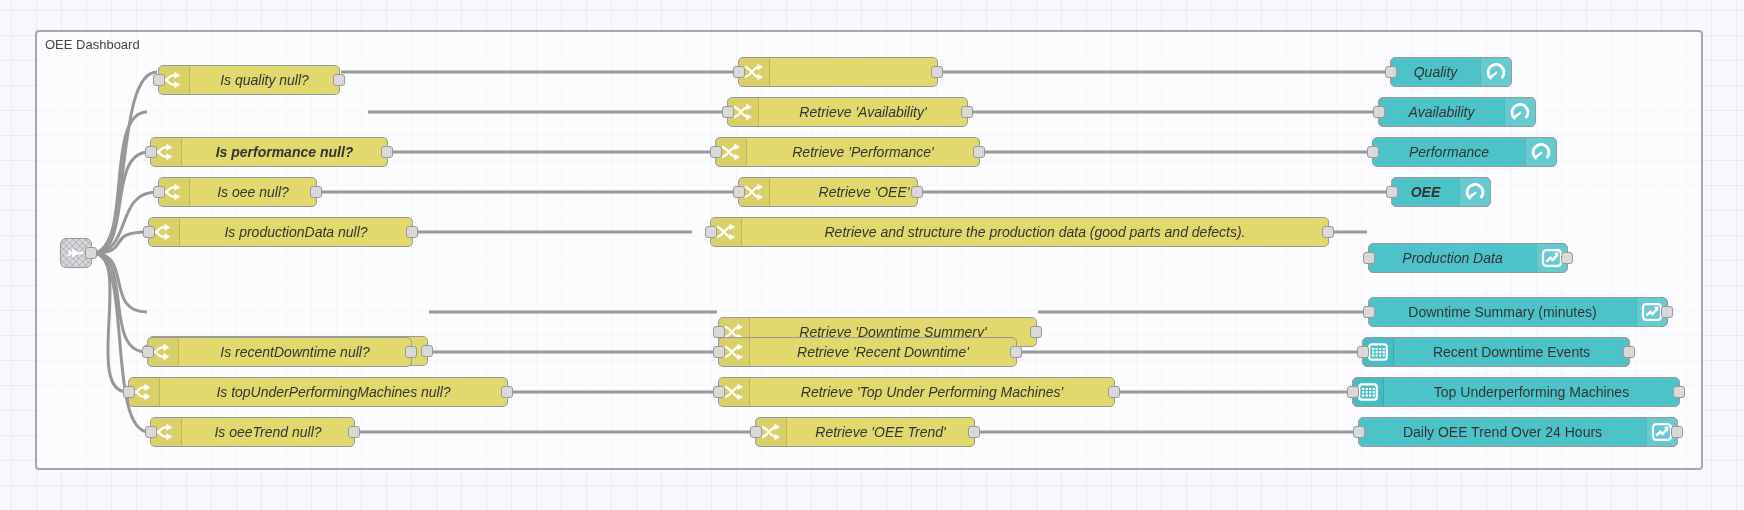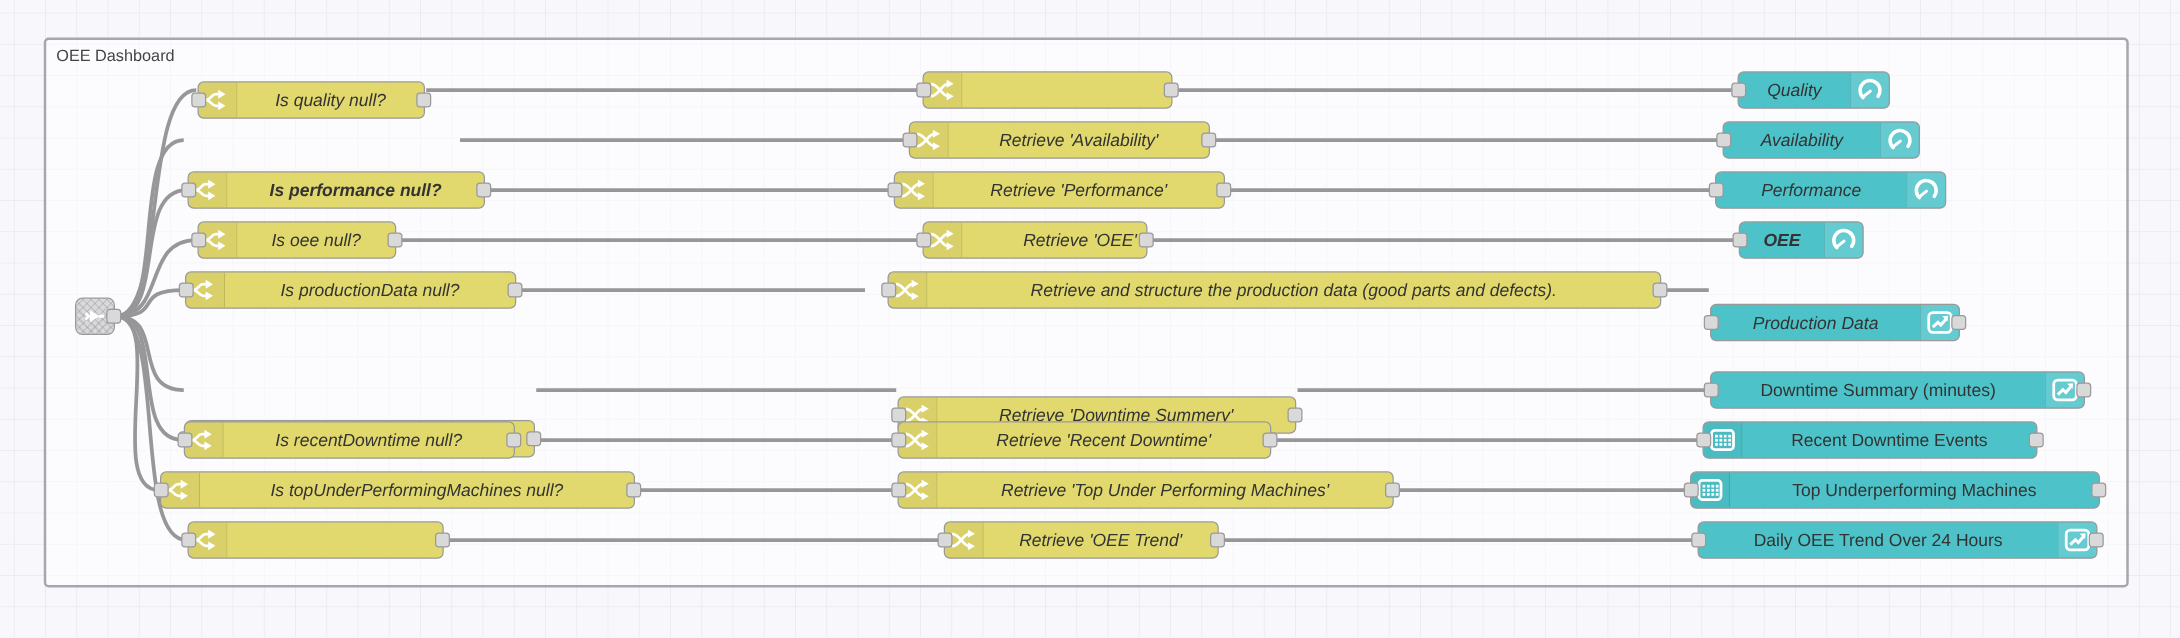--- a/index.html
+++ b/index.html
@@ -465,20 +465,21 @@
           <svg width="22" height="22" viewBox="0 0 20 20">
             <g stroke="#fff" stroke-width="2" fill="none">
               <path d="M1.5 10 C5.5 10 5 5.8 9 5.8 L11 5.8"></path>
               <path d="M1.5 10 C5.5 10 5 14.2 9 14.2 L11 14.2"></path>
             </g>
             <path d="M10.5 2.6 L15.8 5.8 L10.5 9 Z" fill="#fff"></path>
             <path d="M10.5 11 L15.8 14.2 L10.5 17.4 Z" fill="#fff"></path>
           </svg>
         </span>
       </span>
+      <span class="node-label italic">Is oeeTrend null?</span>
       <span class="port in"></span>
       <span class="port out"></span>
     </div>
     <div class="node" style="left: 755px; top: 417px; width: 220px; background: rgb(226, 217, 110); border-color: rgb(153, 153, 153);">
       <span class="icon-box side-left">
         <span style="display: flex;">
           <svg width="22" height="22" viewBox="0 0 20 20">
             <g stroke="#fff" stroke-width="2" fill="none">
               <path d="M1.5 5.5 C7 5.5 9.5 14.5 14 14.5"></path>
               <path d="M1.5 14.5 C7 14.5 9.5 5.5 14 5.5"></path>

